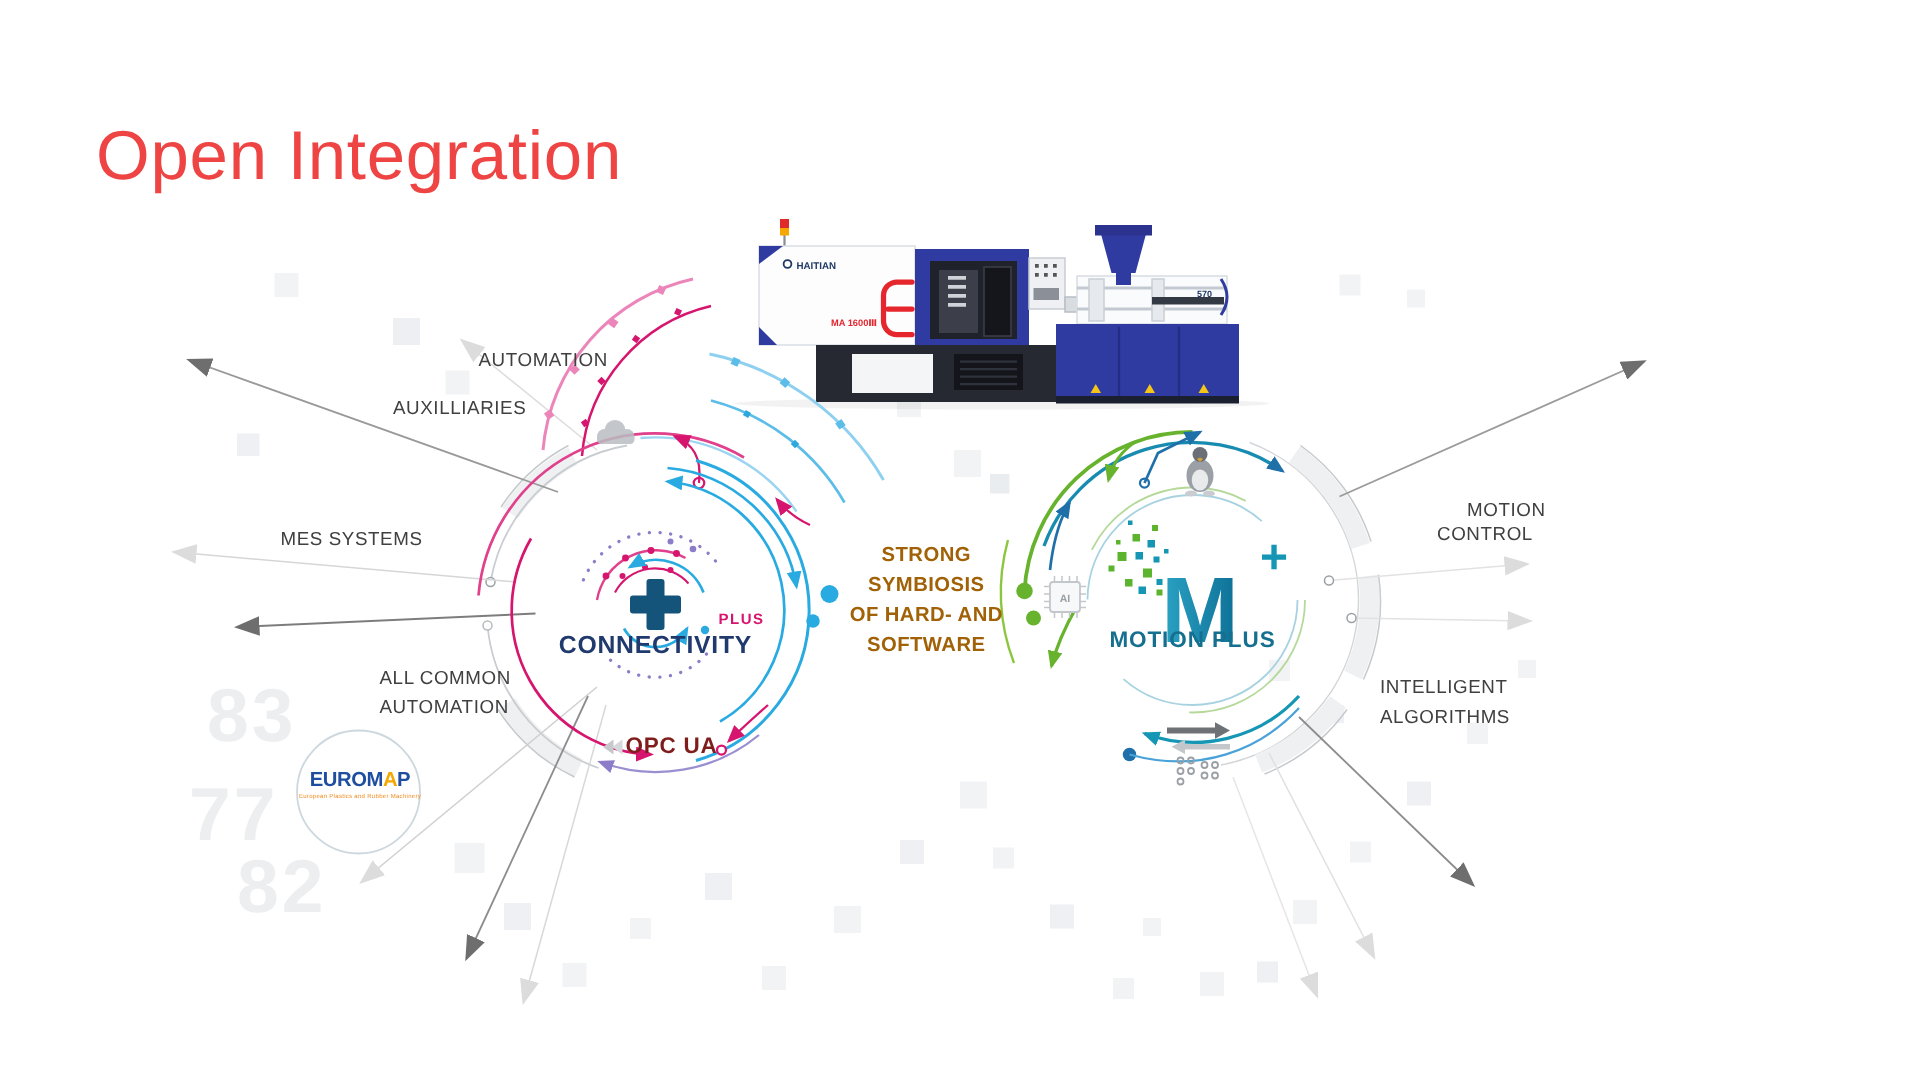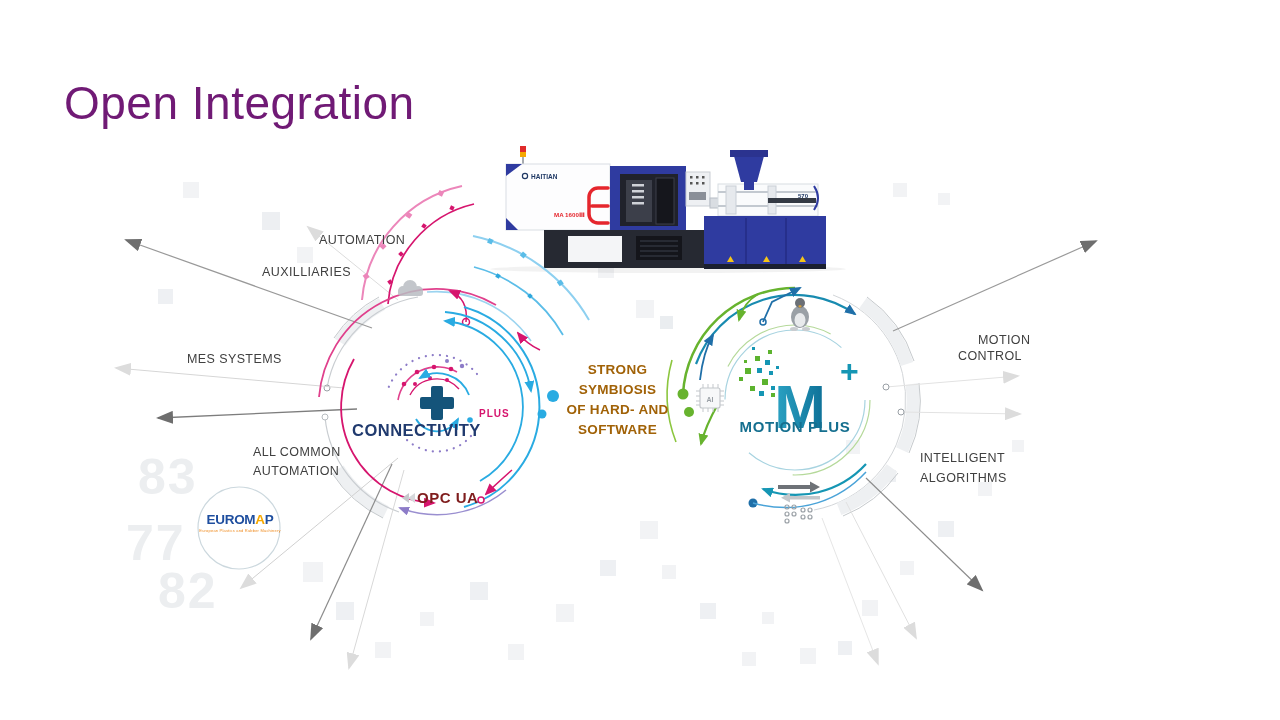--- a/index.html
+++ b/index.html
@@ -1,24 +1,24 @@
 <!DOCTYPE html>
 <html><head>
 <meta charset="utf-8">
 <style>
   html,body{margin:0;padding:0;background:#fff;}
   #slide{position:relative;width:1280px;height:720px;background:#ffffff;overflow:hidden;
          font-family:"Liberation Sans","DejaVu Sans",sans-serif;}
   #diagram-svg{position:absolute;left:0;top:0;z-index:1;}
   .txt{position:absolute;z-index:2;}
-  #page-title{left:64px;top:76px;font-size:46px;font-weight:300;color:#701a75;letter-spacing:.5px;}
+  #page-title{left:64px;top:76px;font-size:46px;font-weight:300;color:#ef4444;letter-spacing:.5px;}
   .lbl{font-size:12.5px;color:#404040;letter-spacing:.4px;white-space:nowrap;}
   #center-text{left:540px;top:360px;width:155px;text-align:center;
                font-size:13.5px;font-weight:600;color:#a16207;line-height:20px;letter-spacing:.3px;}
-  #connectivity-name{left:352px;top:421px;width:170px;text-align:left;
+  #connectivity-name{left:352px;top:421px;width:170px;text-align:center;
                font-size:16.5px;font-weight:700;color:#203a6e;letter-spacing:.5px;}
   #connectivity-plus{left:455px;top:408px;font-size:10px;font-weight:700;color:#d6156e;letter-spacing:1px;padding-left:24px;}
   #motion-name{left:715px;top:418px;width:160px;text-align:center;
                font-size:15px;font-weight:700;color:#156f8f;letter-spacing:.6px;}
   .bg-num{position:absolute;z-index:0;font-size:50px;font-weight:700;color:#ecieef0;color:#eceef0;letter-spacing:2px;}
   #euromap-box{left:196px;top:512px;width:88px;text-align:center;z-index:3;}
   #euromap-box .l1{font-size:13.5px;font-weight:800;letter-spacing:-.3px;color:#1e4e9f;}
   #euromap-box .a{color:#f6a800;}
   #euromap-box .tag{font-size:4px;color:#ef8a1d;margin-top:1px;letter-spacing:.2px;}
   #opcua-box{left:402px;top:489px;z-index:2;font-size:15px;font-weight:800;color:#7f1d1d;

